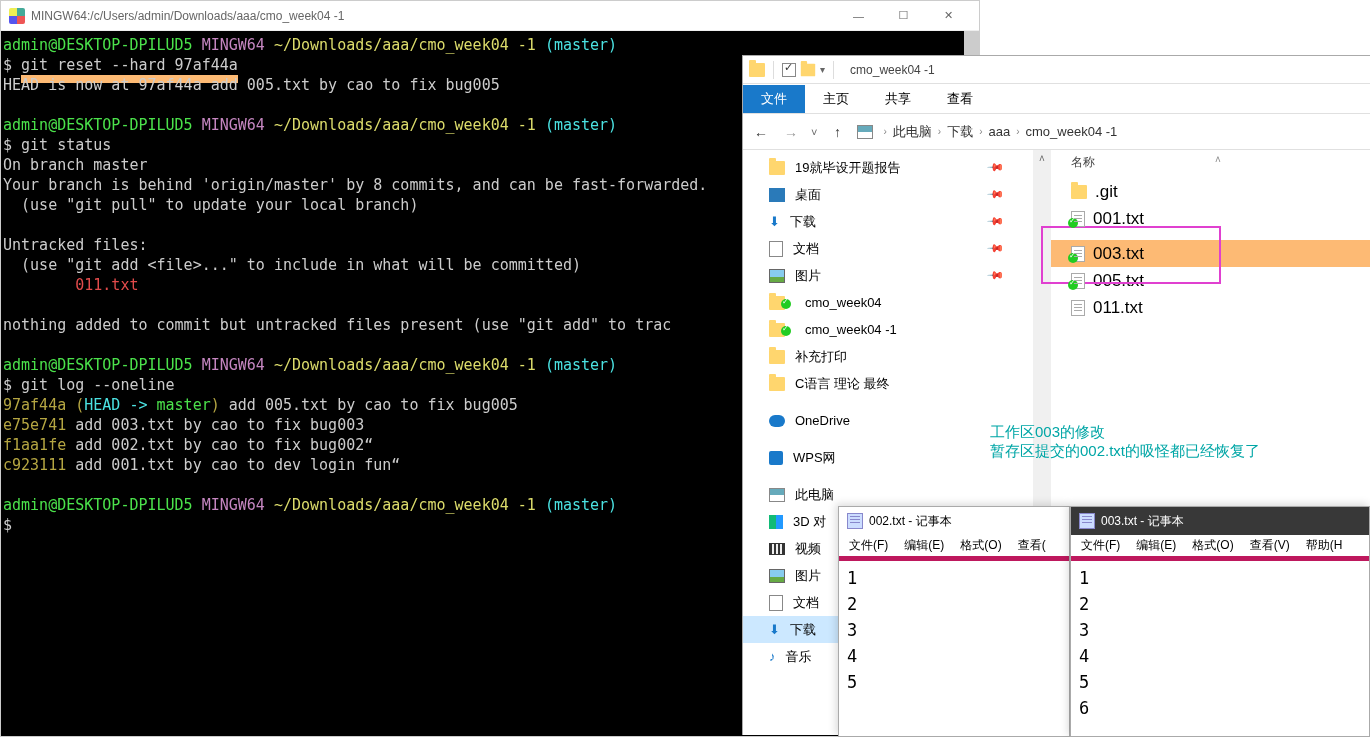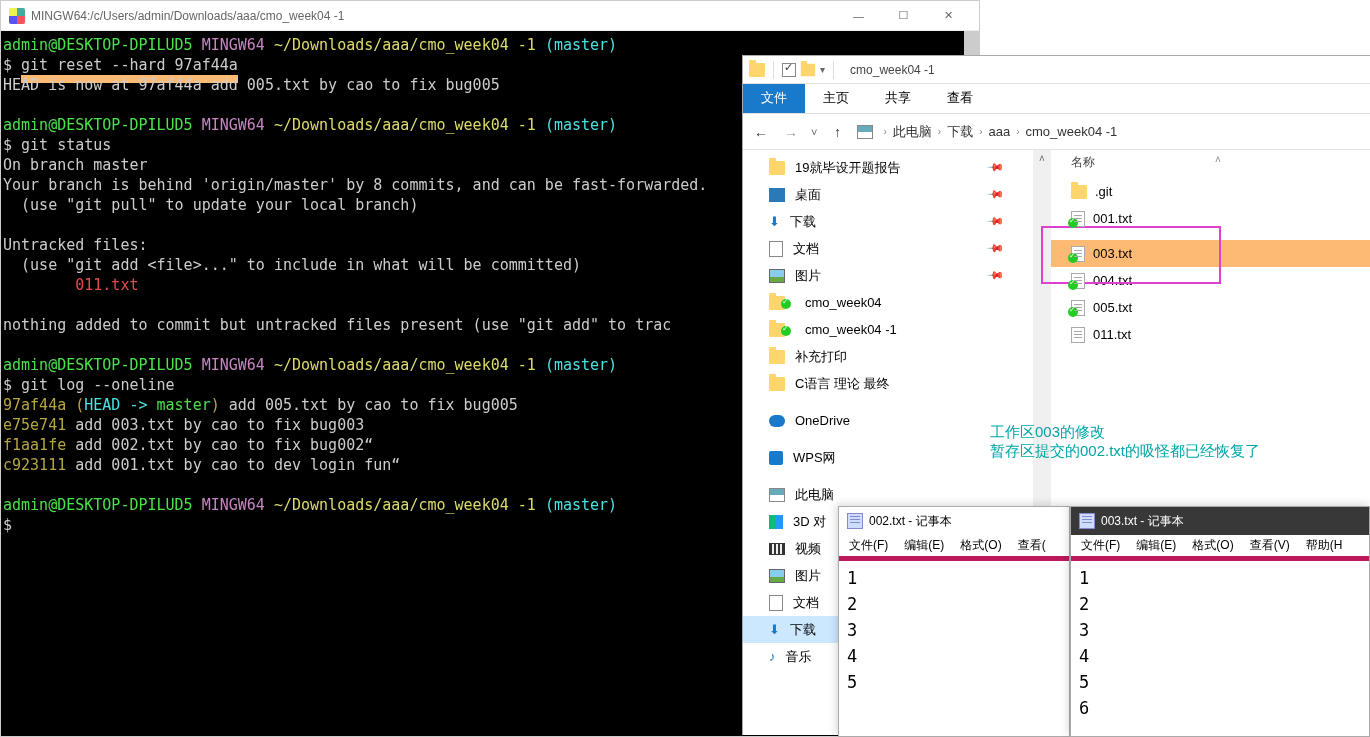--- a/index.html
+++ b/index.html
@@ -25,21 +25,21 @@
 
 
 .explorer { position: absolute; left: 742px; top: 55px; width: 628px; height: 680px; background: #fff; border-left: 1px solid #aaa; border-top: 1px solid #aaa; }
 .exp-qat { height: 28px; display: flex; align-items: center; padding: 0 6px; gap: 4px; border-bottom: 1px solid #e0e0e0; }
 .folder-icon { width: 16px; height: 14px; background: #ffd66e; border-radius: 1px; position: relative; }
 .folder-icon::before { content: ""; position: absolute; top: -3px; left: 0; width: 7px; height: 4px; background: #ffd66e; border-radius: 1px; }
 .qat-sep { width: 1px; height: 18px; background: #ddd; margin: 0 4px; }
 .chk-icon { width: 14px; height: 14px; border: 1px solid #888; position: relative; }
 .chk-icon::after { content: "✓"; position: absolute; top: -3px; left: 1px; font-size: 11px; color: #333; }
 .exp-title { color: #444; font-size: 12px; margin-left: 8px; }
-.exp-ribbon { height: 30px; display: flex; border-bottom: 1px solid #e0e0e0; font-size: 13px; }
+.exp-ribbon { height: 30px; display: flex; align-items: center; border-bottom: 1px solid #e0e0e0; font-size: 13px; }
 .ribbon-tab { padding: 5px 18px; }
 .ribbon-tab.file { background: #1979ca; color: #fff; }
 .exp-nav { height: 36px; display: flex; align-items: center; padding: 0 8px; gap: 10px; border-bottom: 1px solid #e0e0e0; }
 .nav-arrow { color: #999; font-size: 14px; width: 20px; text-align: center; }
 .nav-arrow.active { color: #333; }
 .nav-chev { color: #666; font-size: 11px; }
 .pc-icon { width: 16px; height: 14px; background: linear-gradient(#6ab 50%,#fff 50%); border: 1px solid #888; }
 .breadcrumb { display: flex; align-items: center; gap: 6px; font-size: 13px; color: #333; }
 .bc-sep { color: #888; font-size: 10px; }
 .exp-content { display: flex; height: calc(100% - 94px); }
@@ -55,21 +55,21 @@
 .cube-icon { width: 14px; height: 14px; background: conic-gradient(#29f 0 50%,#1b7 50% 100%); }
 .video-icon { width: 16px; height: 12px; background: repeating-linear-gradient(90deg,#333 0 2px,#eee 2px 4px); border: 1px solid #333; }
 .music-icon { width: 14px; height: 14px; color: #1979ca; }
 .wps-icon { width: 14px; height: 14px; background: #1979ca; border-radius: 2px; }
 .exp-filesplit { display: flex; flex: 1; }
 .exp-list-scroll { width: 18px; background: #f0f0f0; position: relative; }
 .scroll-up { position: absolute; top: 0; width: 100%; height: 16px; display: flex; align-items: center; justify-content: center; color: #666; font-size: 10px; }
 .exp-files { flex: 1; padding: 4px 0; position: relative; }
 .file-hdr { display: flex; align-items: flex-start; height: 24px; font-size: 12px; color: #444; padding-left: 20px; }
 .file-hdr-sort { margin-left: 120px; color: #888; font-size: 10px; }
-.file-item { display: flex; align-items: center; height: 27px; padding-left: 20px; gap: 8px; font-size: 13px; }
+.file-item { display: flex; align-items: center; height: 27px; padding-left: 20px; gap: 8px; font-size: 17px; }
 .file-item.selected { background: #fdba74; margin-top: 8px; }
 .file-highlight { position: absolute; border: 2px solid #e040d0; pointer-events: none; }
 .txt-icon { width: 14px; height: 16px; background: #fff; border: 1px solid #aaa; position: relative; }
 .txt-icon::after { content: ""; position: absolute; top: 3px; left: 2px; right: 2px; height: 1px; background: #aaa; box-shadow: 0 3px #aaa, 0 6px #aaa; }
 .txt-check { width: 10px; height: 10px; background: #2c2; border-radius: 50%; position: absolute; left: -4px; bottom: -2px; }
 .txt-check::after { content: "✓"; color: #fff; font-size: 8px; position: absolute; top: -2px; left: 1px; }
 .annotation { position: absolute; font-size: 15px; color: #00a6a6; font-weight: 500; }
 
 
 .notepad { position: absolute; background: #fff; border: 1px solid #aaa; box-shadow: -2px -2px 8px rgba(0,0,0,0.15); }
@@ -312,26 +312,20 @@
           <div class="file-item selected">
        <div class="txt-icon">
               <div class="txt-check"></div>
             </div>
             <span>003.txt</span>
      </div>
           <div class="file-item">
        <div class="txt-icon">
               <div class="txt-check"></div>
             </div>
-            <span>004.txt</span>
-     </div>
-          <div class="file-item">
-       <div class="txt-icon">
-              <div class="txt-check"></div>
-            </div>
             <span>005.txt</span>
      </div>
           <div class="file-item">
        <div class="txt-icon"></div>
             <span>011.txt</span>
      </div>
         </div>
     </div>
   </div>
 </div>

